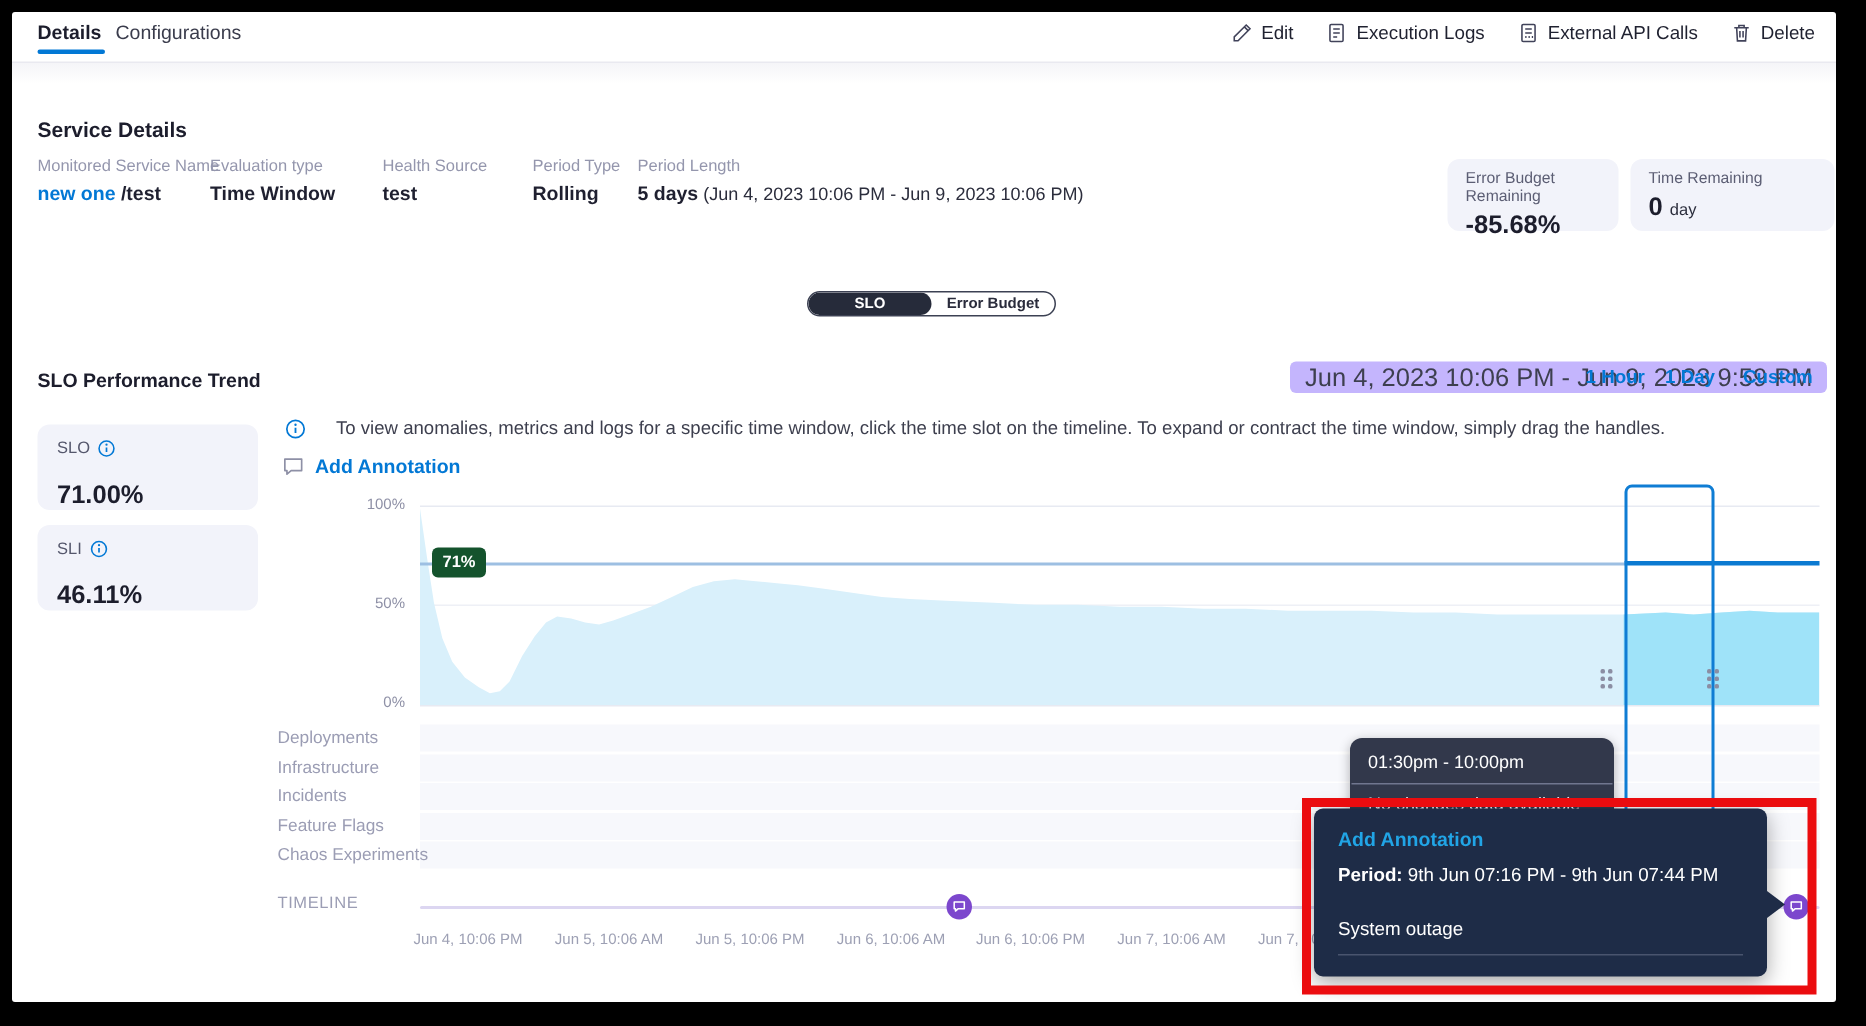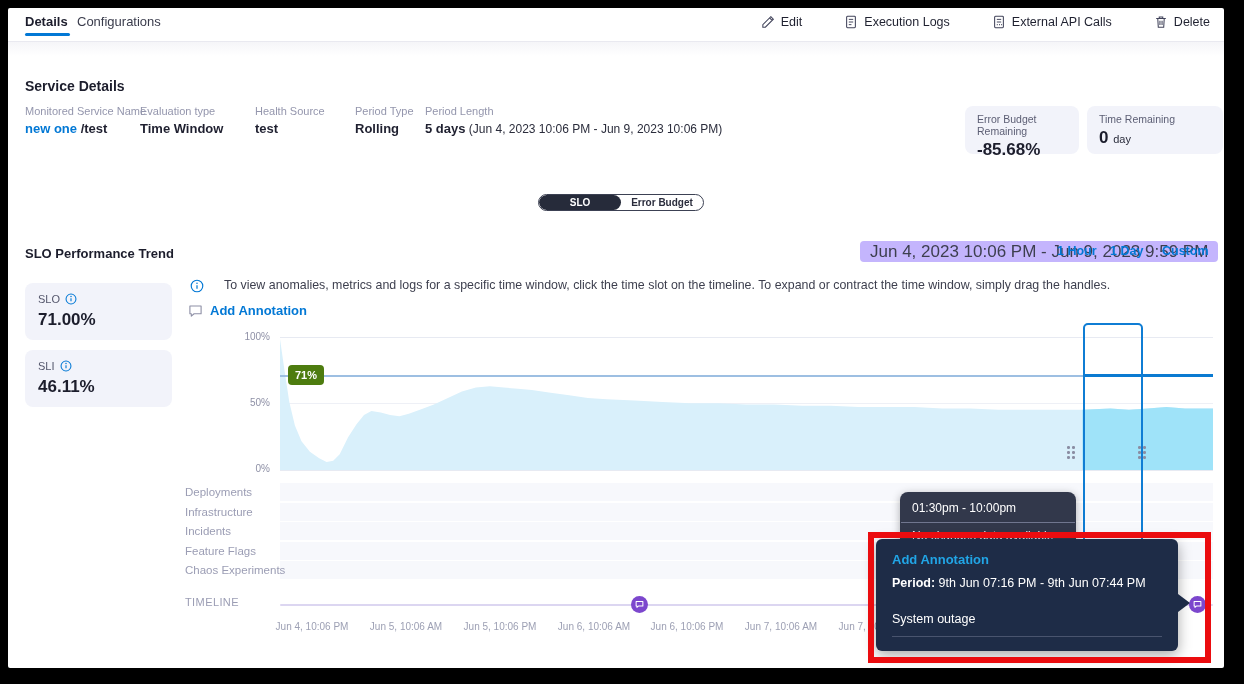--- a/index.html
+++ b/index.html
@@ -6,21 +6,21 @@
   body { font-family:"Liberation Sans", sans-serif; background:#000; }
   .screen { position:relative; width:1244px; height:684px; background:#000; overflow:hidden; }
   .window { position:absolute; left:8px; top:8px; width:1216px; height:660px; background:#fff; border-radius:2px; overflow:hidden; }
 
   
   .tab { position:absolute; top:6px; font-size:13px; color:#3a3c4c; cursor:pointer; }
   .tab.active { font-weight:bold; color:#1c1d2c; }
   .tab-underline { position:absolute; left:17px; top:25px; width:45px; height:3px; background:#0278d5; border-radius:2px; }
   .header-divider { position:absolute; left:0; top:33px; width:100%; height:1px; background:#e9e9f0; }
   .header-fade { position:absolute; left:0; top:34px; width:100%; height:14px; background:linear-gradient(#f5f5f8,#ffffff); }
-  .actions { position:absolute; right:14px; top:7px; display:flex; gap:42px; align-items:center; }
+  .actions { position:absolute; right:14px; top:7px; display:flex; gap:22px; align-items:center; }
   .action { display:flex; align-items:center; gap:6px; font-size:12.5px; color:#1f2130; cursor:pointer; }
   .action svg { color:#41435a; }
 
   
   .section-title { position:absolute; font-weight:bold; color:#1c1d2c; }
   .fld { position:absolute; top:97px; }
   .fld .lbl { font-size:11px; color:#9496ad; margin-bottom:4px; }
   .fld .val { font-size:13px; font-weight:bold; color:#1f2030; }
   .fld .val .link { color:#0278d5; }
   .fld .val .range { font-weight:normal; font-size:12px; color:#2b2d3c; }
@@ -36,28 +36,28 @@
 
   
   .date-chip { position:absolute; left:852px; top:233px; height:21px; line-height:21px; padding:0 10px; background:#c4b5fd; border-radius:4px; font-size:17px; color:#3d3f4f; }
   .range-link { position:absolute; top:236px; font-size:12.5px; font-weight:bold; color:#0278d5; cursor:pointer; }
   .info-row { position:absolute; left:182px; top:270px; display:flex; gap:20px; align-items:flex-start; font-size:12.4px; color:#3d3f4e; }
   .add-annot { position:absolute; left:180px; top:295px; display:flex; gap:7px; align-items:center; cursor:pointer; }
   .add-annot .txt { font-size:13px; font-weight:bold; color:#0278d5; }
 
   .metric-card { position:absolute; left:17px; width:147px; height:57px; background:#f2f3fa; border-radius:8px; padding:10px 13px; }
   .metric-card .top { display:flex; align-items:center; gap:5px; font-size:11px; color:#55576c; }
-  .metric-card .val { font-size:17px; font-weight:bold; color:#1c1d2c; margin-top:5px; }
+  .metric-card .val { font-size:17px; font-weight:bold; color:#1c1d2c; margin-top:15px; }
 
   
   .ytick { position:absolute; width:40px; text-align:right; font-size:10px; color:#8e90a6; left:222px; }
   .gridline { position:absolute; left:272px; width:933px; height:1px; background:#e7eaf2; }
   .slo-line-light { position:absolute; left:272px; width:803px; top:367px; height:2px; background:#9dbfe2; z-index:2; }
   .slo-line-dark  { position:absolute; left:1075px; width:130px; top:366px; height:3px; background:#0b7ad1; z-index:2; }
-  .slo-badge { position:absolute; left:280px; top:357px; width:36px; height:20px; background:#4d7c0f; border-radius:4px; color:#fff; font-size:11px; font-weight:bold; text-align:center; line-height:20px; z-index:3; }
+  .slo-badge { position:absolute; left:280px; top:357px; width:36px; height:20px; background:#14532d; border-radius:4px; color:#fff; font-size:11px; font-weight:bold; text-align:center; line-height:20px; z-index:3; }
   .sel-box { position:absolute; left:1075px; top:315px; width:60px; height:297px; border:2px solid #0f7dd4; border-radius:5px; z-index:3; cursor:ew-resize; }
   .handle { position:absolute; top:438px; width:10px; height:14px; display:grid; grid-template-columns:3px 3px; grid-auto-rows:3px; gap:2px; z-index:4; cursor:ew-resize; }
   .handle i { background:#8b8ea3; border-radius:50%; width:2.5px; height:2.5px; }
 
   .row-band { position:absolute; left:272px; width:933px; height:18px; background:#f7f8fc; }
   .row-label { position:absolute; left:177px; font-size:11.5px; color:#9b9db4; }
   .timeline-label { position:absolute; left:177px; top:588px; font-size:11px; color:#9b9db4; letter-spacing:.4px; }
   .timeline-line { position:absolute; left:272px; width:933px; top:596px; height:2px; background:#dcd6f1; border-radius:1px; }
   .annot-marker { position:absolute; width:17px; height:17px; border-radius:50%; background:#7c47cd; display:flex; align-items:center; justify-content:center; cursor:pointer; }
   .xtick { position:absolute; top:613px; transform:translateX(-50%); font-size:10px; color:#9da0b4; white-space:nowrap; z-index:1; }

